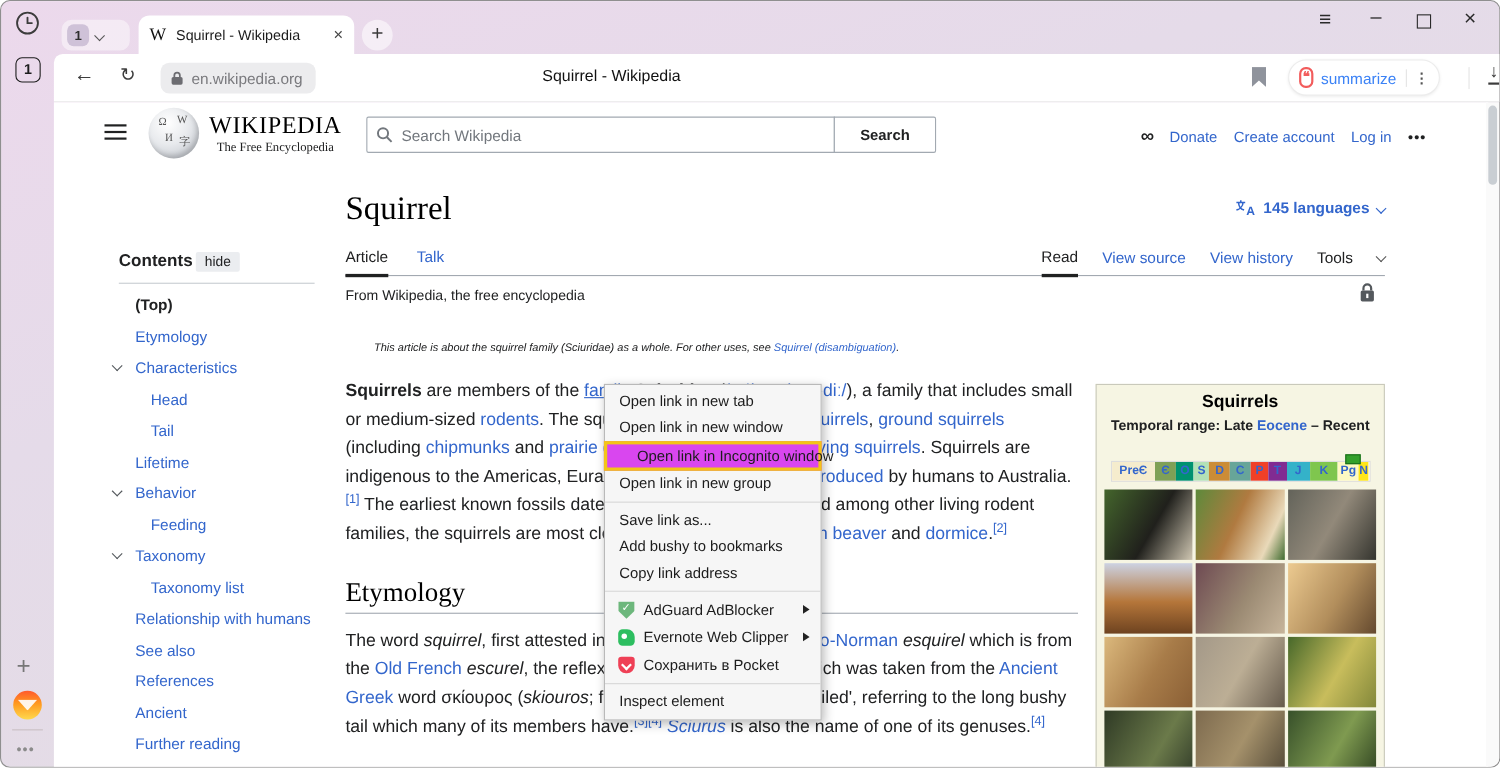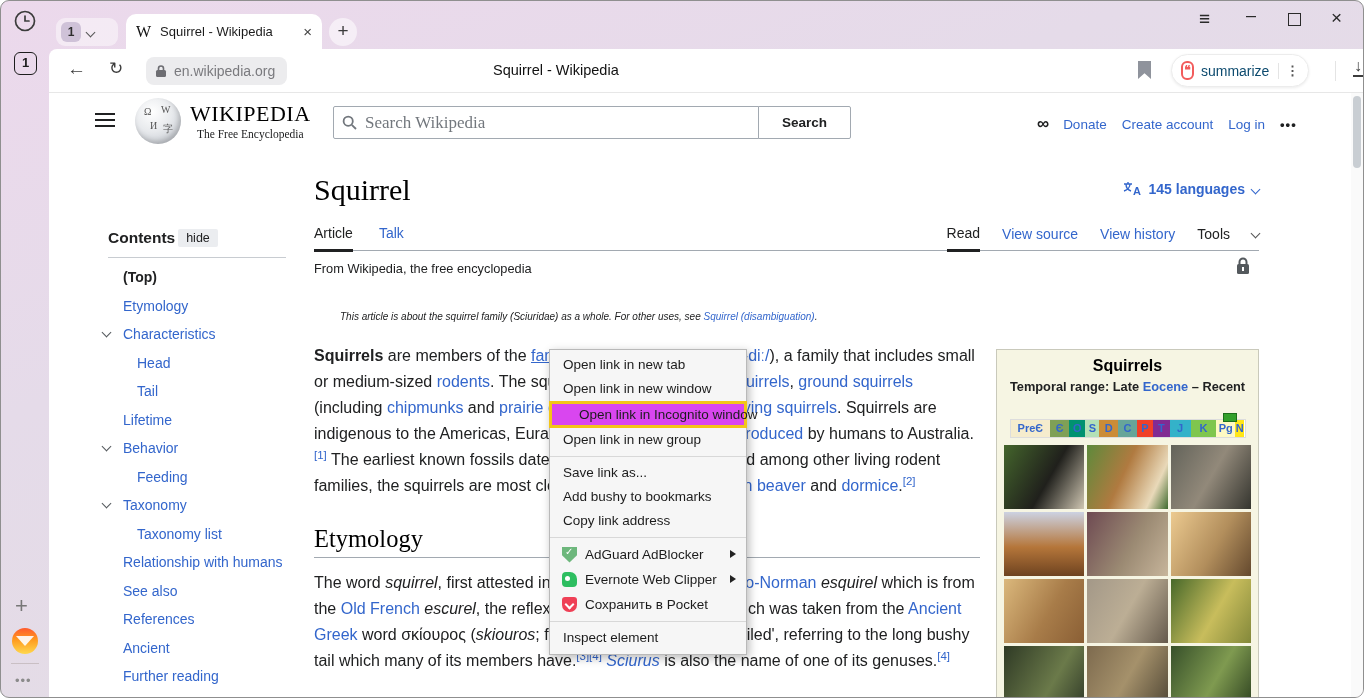--- a/index.html
+++ b/index.html
@@ -54,21 +54,21 @@
     display:flex; align-items:center; padding:0 12px 0 9px; gap:7px; }
   .domainpill .txt{ font-size:14px; color:#7a7a7e; }
   .tb-title{ position:absolute; left:444px; top:13px; font-size:14.5px; color:#111; }
   .tb-bookmark{ position:absolute; left:1089px; top:12px; width:13px; height:18px; background:#8f939c;
     clip-path:polygon(0 0,100% 0,100% 100%,50% 68%,0 100%); }
   .sumpill{ position:absolute; left:1122px; top:5px; width:138px; height:33px; background:#fff;
     border:1px solid #ececec; box-shadow:0 1px 3px rgba(0,0,0,.08); border-radius:17px;
     display:flex; align-items:center; padding:0 9px; gap:7px; }
   .sumicon{ width:19px; height:19px; border:2px solid #f25c5c; border-radius:6px; color:#f25c5c;
     font-size:12px; font-weight:bold; text-align:center; line-height:15px; }
-  .sumpill .lbl{ font-size:14px; color:#0c4a6e; }
+  .sumpill .lbl{ font-size:14px; color:#3b82f6; }
   .sumpill .sep{ width:1px; height:16px; background:#e4e4e4; margin-left:2px;}
   .sumpill .dots{ font-size:13px; color:#555; font-weight:bold; }
   .tb-sep2{ position:absolute; left:1286px; top:12px; width:1px; height:20px; background:#e4e4e4; }
   .tb-dl{ position:absolute; left:1304px; top:8px; font-size:16px; color:#3c3c3c;
     border-bottom:2px solid #3c3c3c; padding:0 1px 0 1px; line-height:18px;}
 
   
   .page{ position:absolute; left:48px; top:92px; width:1304px; height:606px; background:#fff;
     color:#202122; overflow:hidden; }
   .scrollbar{ position:absolute; right:0; top:92px; width:12px; height:606px; background:#fafafa; }
@@ -80,21 +80,21 @@
   .wp-burger:before{ content:""; position:absolute; left:0; top:4px; width:20px; height:2.2px; background:#202122; }
   .wp-globe{ position:absolute; left:86px; top:5px; width:46px; height:46px; border-radius:50%;
     background:radial-gradient(circle at 38% 30%,#ffffff 0%,#e8eaed 45%,#b9bec6 100%);
     box-shadow:inset -2px -3px 5px rgba(0,0,0,.18); overflow:hidden;}
   .wp-globe i{ position:absolute; font-style:normal; font-family:"Liberation Serif",serif; color:#555; font-size:10px;}
   .wp-wordmark{ position:absolute; left:141px; top:8px; text-align:center; font-family:"Liberation Serif",serif; }
   .wp-wordmark .wm{ font-size:22px; letter-spacing:.5px; color:#000; }
   .wp-wordmark .tg{ font-size:11.5px; color:#202122; margin-top:1px; }
   .wp-search{ position:absolute; left:284px; top:13px; width:426px; height:33px; border:1px solid #a2a9b1;
     border-radius:2px 0 0 2px; display:flex; align-items:center; padding:0 8px; gap:8px; background:#fff; }
-  .wp-search input{ border:none; outline:none; font-size:17px; flex:1; color:#0f172a; font-family:Liberation Serif, serif;}
+  .wp-search input{ border:none; outline:none; font-size:14px; flex:1; color:#0f172a; font-family:Liberation Sans, sans-serif;}
   .wp-search input::placeholder{ color:#72777d; }
   .wp-searchbtn{ position:absolute; left:709px; top:13px; width:93px; height:33px; border:1px solid #a2a9b1;
     background:#fff; font-weight:bold; font-size:13.5px; color:#202122; text-align:center; line-height:31px; border-radius:0 2px 2px 0;}
   .wp-hdr-right{ position:absolute; left:988px; top:21px; display:flex; align-items:center; gap:15px; }
   .inf{ font-size:17px; font-weight:bold; color:#202122; letter-spacing:-1px; }
   .bluelink{ color:#3366cc; text-decoration:none; cursor:pointer; }
   .wp-hdr-right .lnk{ font-size:13.5px; }
   .hdots{ font-size:13px; color:#202122; font-weight:bold; letter-spacing:1px;}
 
   

